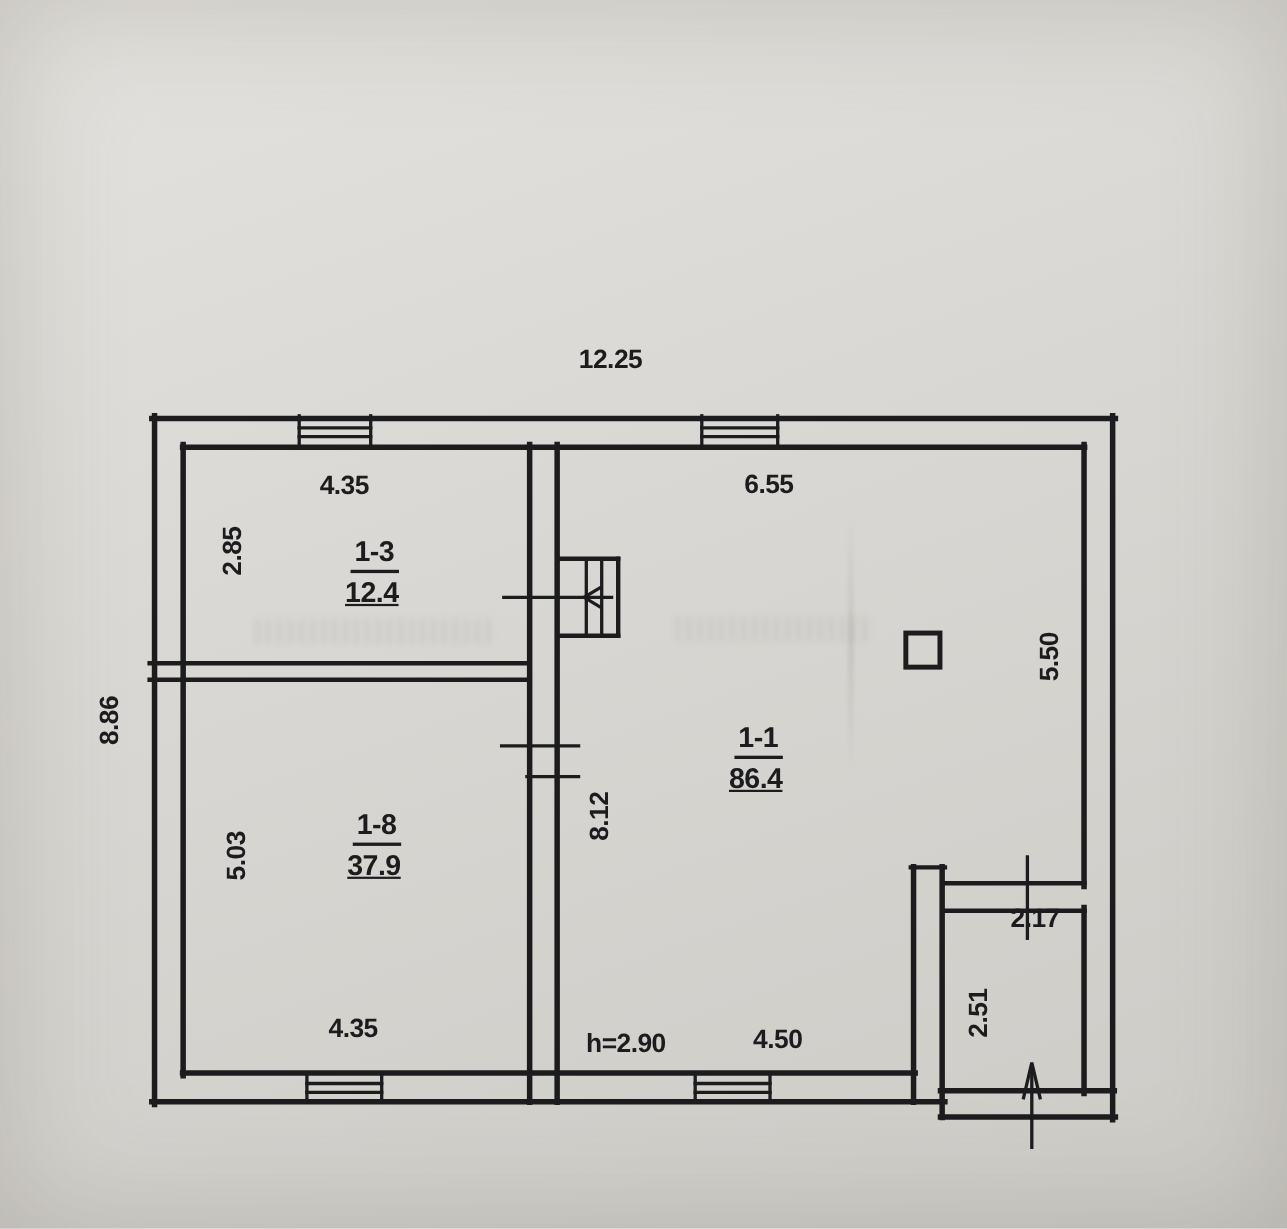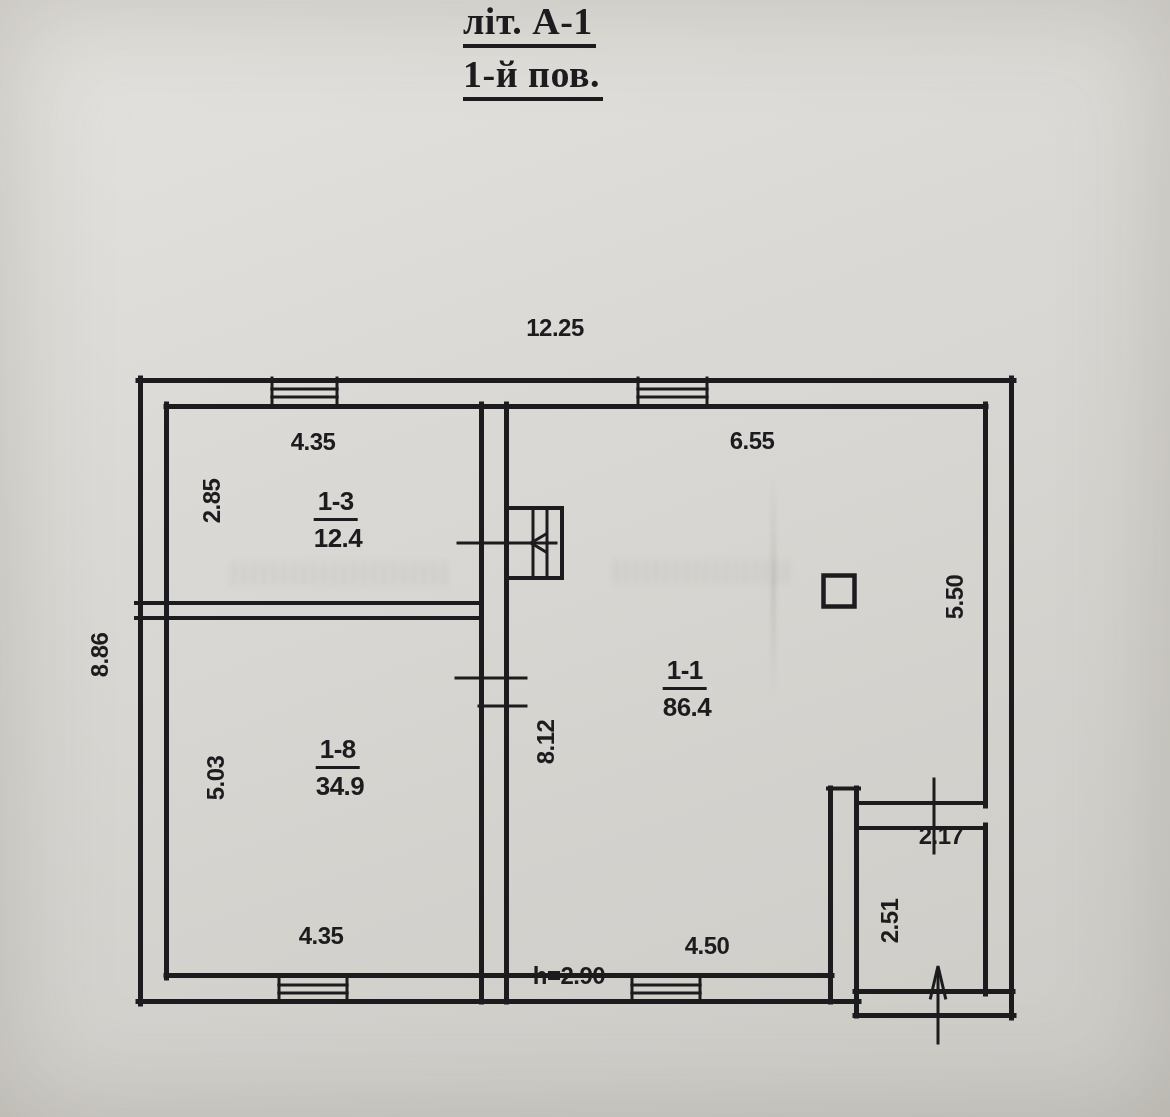--- a/index.html
+++ b/index.html
@@ -21,25 +21,25 @@
   .w4{stroke-width:4px;}
   .w3{stroke-width:3px;}
   .dim{
     position:absolute;color:var(--ink);
     font:700 24px "Liberation Sans",sans-serif;
     letter-spacing:-0.5px;white-space:nowrap;
     transform:translate(-50%,-50%);
   }
   .dim.v{transform:translate(-50%,-50%) rotate(-90deg);}
   .room{
-    position:absolute;transform:translateX(-50%);text-align:left;
+    position:absolute;transform:translateX(-50%);text-align:right;
     color:var(--ink);font:700 26px "Liberation Sans",sans-serif;letter-spacing:-0.5px;
   }
   .room .num{display:inline-block;line-height:1;padding:0 4px 4px;border-bottom:3px solid var(--ink);}
-  .room .area{margin-top:4px;line-height:1;}
+  .room .area{margin-top:4px;line-height:1;text-decoration:underline;}
   .title-block{position:absolute;left:463px;top:2px;color:var(--ink);
     font-family:"Liberation Serif",serif;font-weight:700;}
   .tline{display:inline-block;font-size:38px;line-height:1.05;letter-spacing:.5px;
     padding:0 3px 2px 0;border-bottom:4px solid var(--ink);}
   .trow{margin-bottom:7px;}
   .smudge{position:absolute;filter:blur(3px);opacity:.5;
     background:repeating-linear-gradient(90deg,rgba(70,68,75,.16) 0 4px,rgba(70,68,75,0) 4px 10px);}
   .crease{position:absolute;filter:blur(2px);
     background:linear-gradient(180deg,rgba(95,90,84,0),rgba(95,90,84,.22),rgba(95,90,84,0));}
 </style>
@@ -131,45 +131,41 @@
     </g>
 
     <rect x="823.5" y="575.5" width="31" height="31" style="stroke-width:4.5px"></rect>
 
     <g>
       <line class="w3" x1="938" y1="970" x2="938" y2="1043"></line>
       <polyline class="w3" points="930.5,998 938,966 945.5,998"></polyline>
     </g>
   </svg>
 
-  <div class="title-block">
-    <div class="trow"><span class="tline">літ. А-1</span></div>
-    <div class="trow"><span class="tline">1-й пов.</span></div>
-  </div>
 
   <div class="dim" style="left:555px;top:328px;">12.25</div>
   <div class="dim" style="left:313px;top:442px;">4.35</div>
-  <div class="dim" style="left:752px;top:441px;">6.55</div>
+  <div class="dim" style="left:699px;top:441px;">6.55</div>
   <div class="dim v" style="left:212px;top:501px;">2.85</div>
   <div class="dim v" style="left:955px;top:597px;">5.50</div>
   <div class="dim v" style="left:100px;top:655px;">8.86</div>
   <div class="dim v" style="left:216px;top:778px;">5.03</div>
   <div class="dim v" style="left:546px;top:742px;">8.12</div>
   <div class="dim" style="left:321px;top:936px;">4.35</div>
-  <div class="dim" style="left:569px;top:949px;margin-top:27px;">h=2.90</div>
+  <div class="dim" style="left:569px;top:949px;">h=2.90</div>
   <div class="dim" style="left:707px;top:946px;text-align:right;">4.50</div>
   <div class="dim" style="left:941px;top:836px;">2.17</div>
   <div class="dim v" style="left:890px;top:921px;">2.51</div>
 
   <div class="room" style="left:338px;top:486px;">
     <div class="num">1-3</div>
     <div class="area">12.4</div>
   </div>
   <div class="room" style="left:340px;top:734px;">
     <div class="num">1-8</div>
-    <div class="area">34.9</div>
+    <div class="area">37.9</div>
   </div>
   <div class="room" style="left:687px;top:655px;">
     <div class="num">1-1</div>
     <div class="area">86.4</div>
   </div>
 
 </div>
 
 </body></html>

